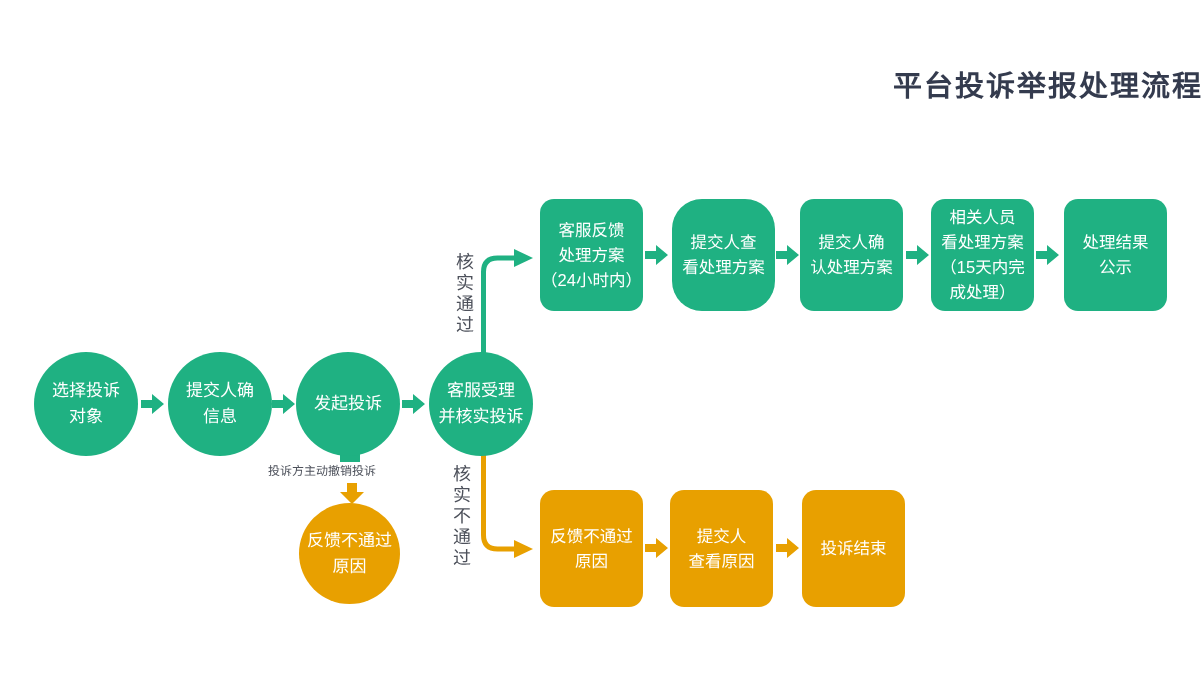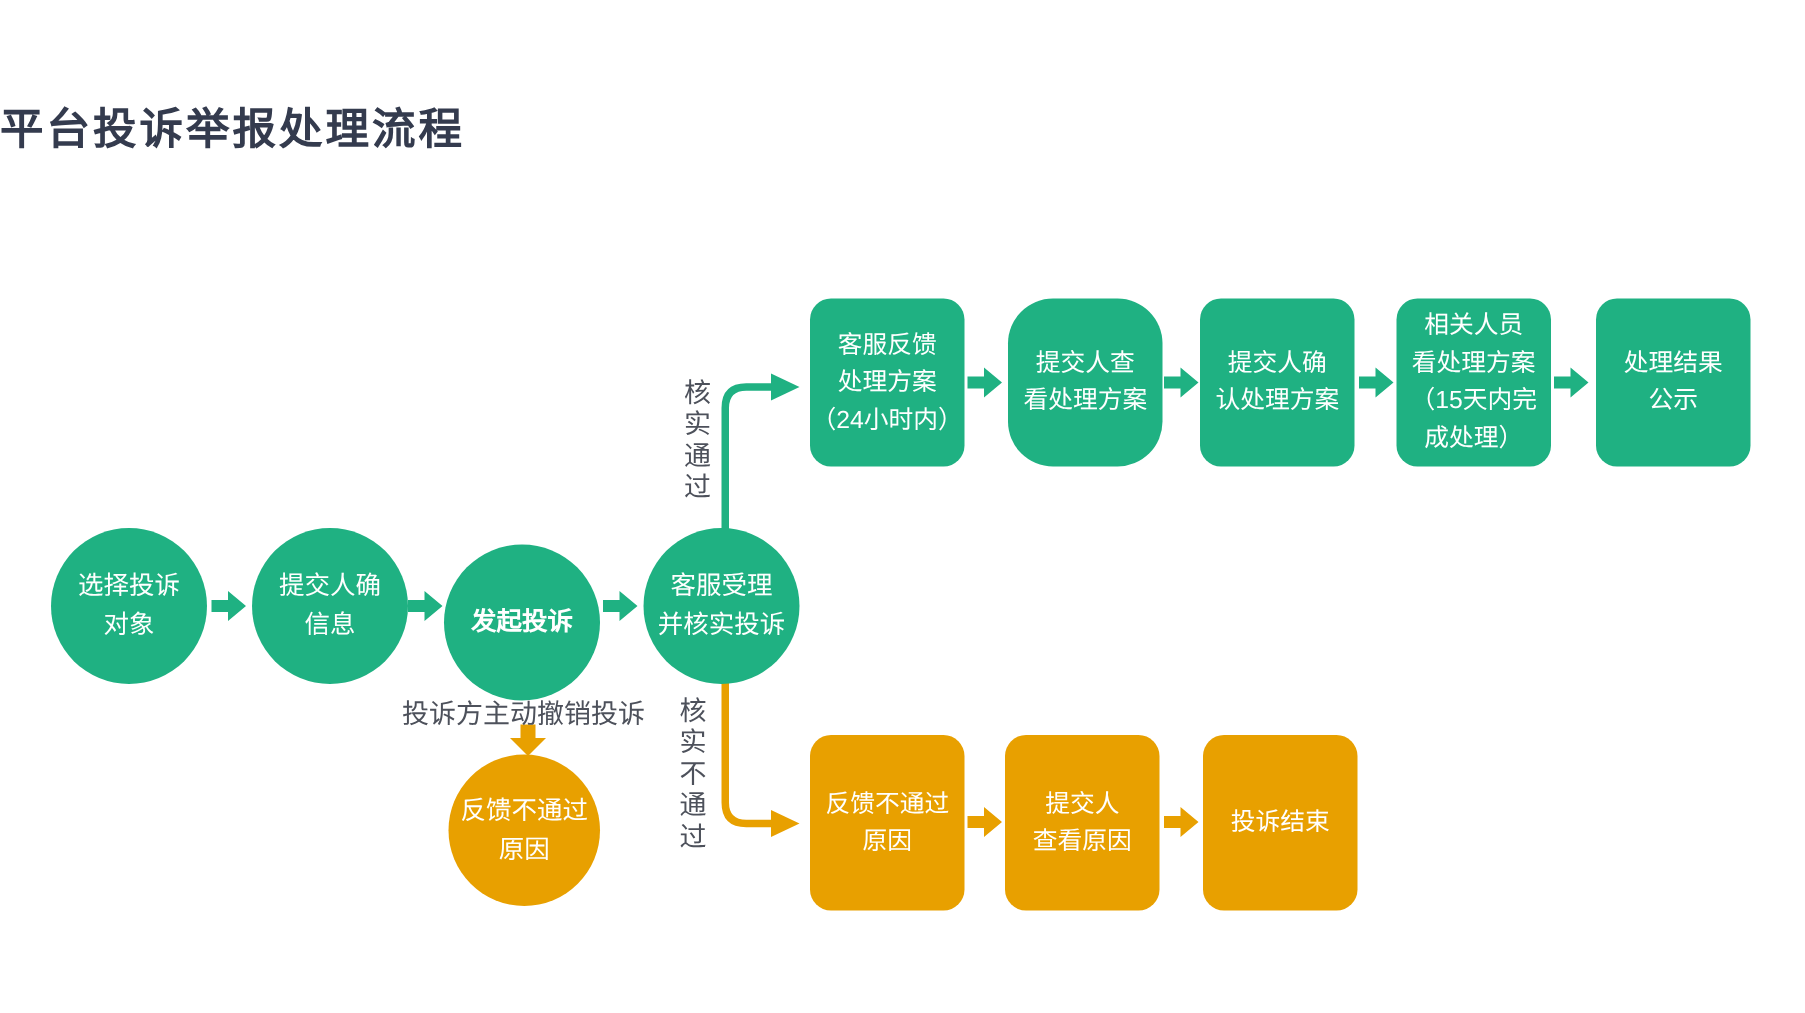--- a/index.html
+++ b/index.html
@@ -10,21 +10,21 @@
   }
   *{margin:0;padding:0;box-sizing:border-box;}
   html,body{background:#ffffff;}
   body{
     font-family:"Liberation Sans","DejaVu Sans",sans-serif;
     width:1203px;height:675px;position:relative;overflow:hidden;
   }
   .canvas{position:absolute;inset:0;width:1203px;height:675px;background:#fff;}
   .page-title{
     position:absolute;top:62px;left:0;width:1203px;
-    text-align:left;font-size:29px;font-weight:700;letter-spacing:2px;
+    text-align:right;font-size:29px;font-weight:700;letter-spacing:2px;
     color:var(--title-text);white-space:pre-line;
   }
   .node{
     position:absolute;display:flex;align-items:center;justify-content:center;
     text-align:center;color:#ffffff;white-space:pre-line;
   }
   .circle-node{
     width:104px;height:104px;border-radius:50%;
     background:var(--green);font-size:17px;line-height:26px;
   }
@@ -32,21 +32,21 @@
     width:103px;height:112px;border-radius:14px;
     background:var(--green);font-size:16.5px;line-height:25px;
   }
   .box-node.tall{height:117px;}
   .orange-bg{background:var(--orange);}
   .v-label{
     position:absolute;writing-mode:vertical-rl;text-orientation:upright;
     font-size:18px;letter-spacing:3px;color:var(--label-text);white-space:pre-line;
   }
   .h-label{
-    position:absolute;font-size:18px;color:var(--label-text);white-space:pre-line;
+    position:absolute;font-size:12px;color:var(--label-text);white-space:pre-line;
   }
   svg.overlay{position:absolute;inset:0;pointer-events:none;}
   .fill-green{fill:var(--green);}
   .fill-orange{fill:var(--orange);}
   .line-green{stroke:var(--green);stroke-width:5;fill:none;}
   .line-orange{stroke:var(--orange);stroke-width:5;fill:none;}
 </style>
 </head>
 <body>
 
@@ -80,21 +80,21 @@
   </svg>
 
   <div class="node circle-node" style="left:34px;top:352px;">
     <span>选择投诉
 对象</span>
   </div>
   <div class="node circle-node" style="left:168px;top:352px;">
     <span>提交人确
 信息</span>
   </div>
-  <div class="node circle-node" style="left:296px;top:363px;font-weight:bold;">
+  <div class="node circle-node" style="left:296px;top:352px;">
     <span>发起投诉</span>
   </div>
   <div class="node circle-node" style="left:429px;top:352px;">
     <span>客服受理
 并核实投诉</span>
   </div>
 
   <div class="v-label" style="left:450px;top:252px;">核实通过</div>
   <div class="node box-node" style="left:540px;top:199px;">
     <span>客服反馈

